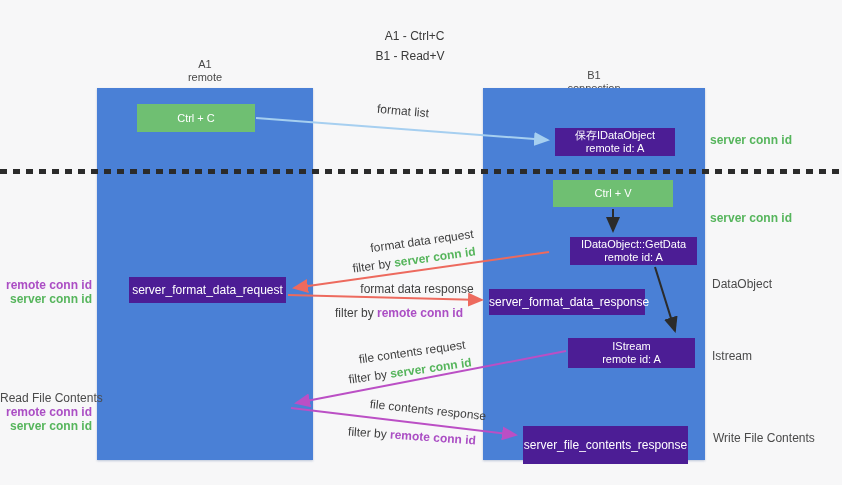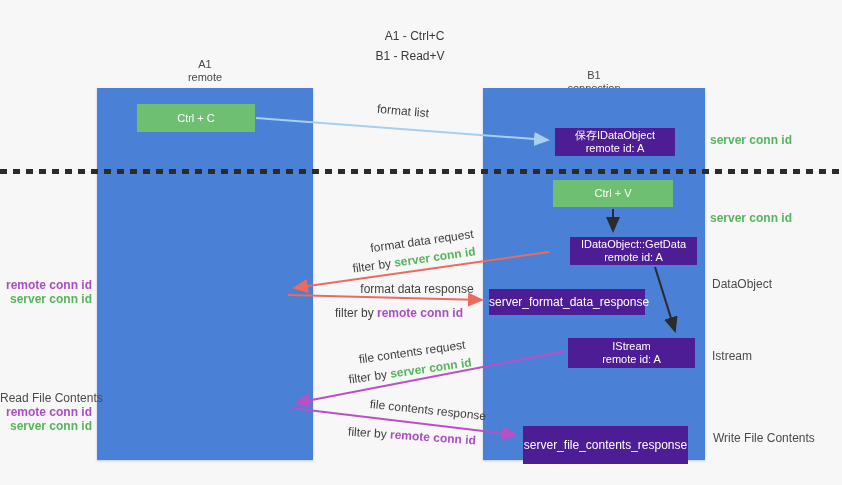--- a/index.html
+++ b/index.html
@@ -74,20 +74,23 @@
 
   <div class="node green-node" style="left:553px; top:180px; width:120px; height:27px;align-items:center;">
     <div class="ln">Ctrl + V</div>
   </div>
 
   <div class="node orange-node" style="left:550px; top:237px; width:127px; height:28px;margin-left:20px;">
     <div class="ln">IDataObject::GetData</div>
     <div class="ln">remote id: A</div>
   </div>
 
+  <div class="node orange-node wide" style="left:129px; top:277px; width:157px; height:26px;">
+    <div class="ln">server_format_data_request</div>
+  </div>
 
   <div class="node orange-node wide" style="left:489px; top:289px; width:156px; height:26px;">
     <div class="ln">server_format_data_response</div>
   </div>
 
   <div class="node orange-node" style="left:568px; top:338px; width:127px; height:30px;">
     <div class="ln">IStream</div>
     <div class="ln">remote id: A</div>
   </div>
 

